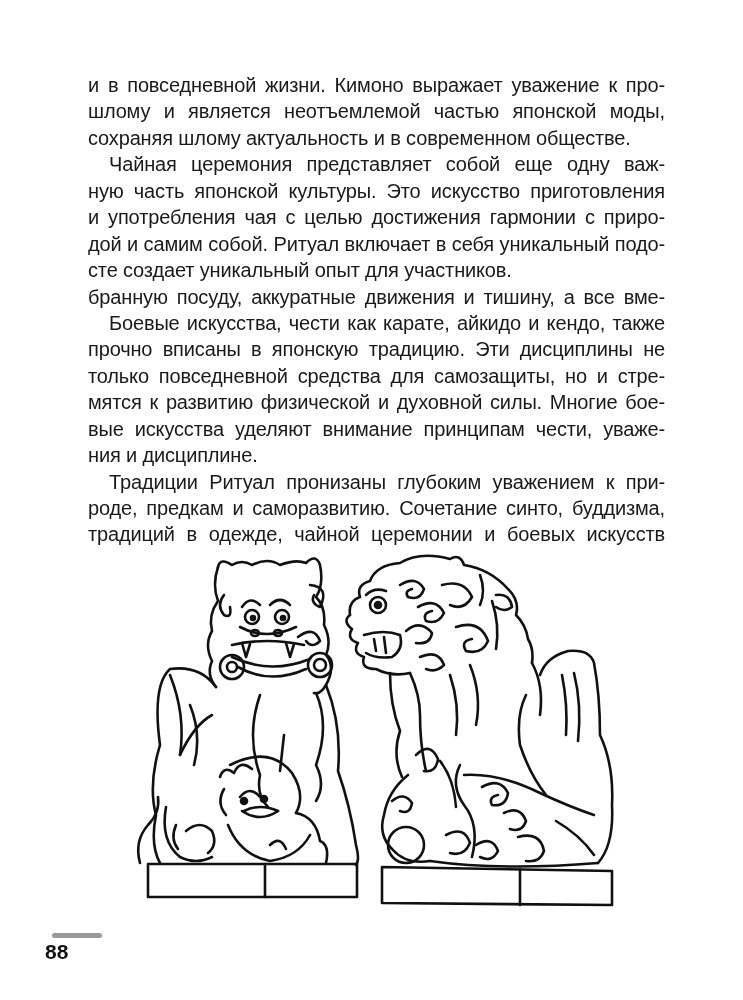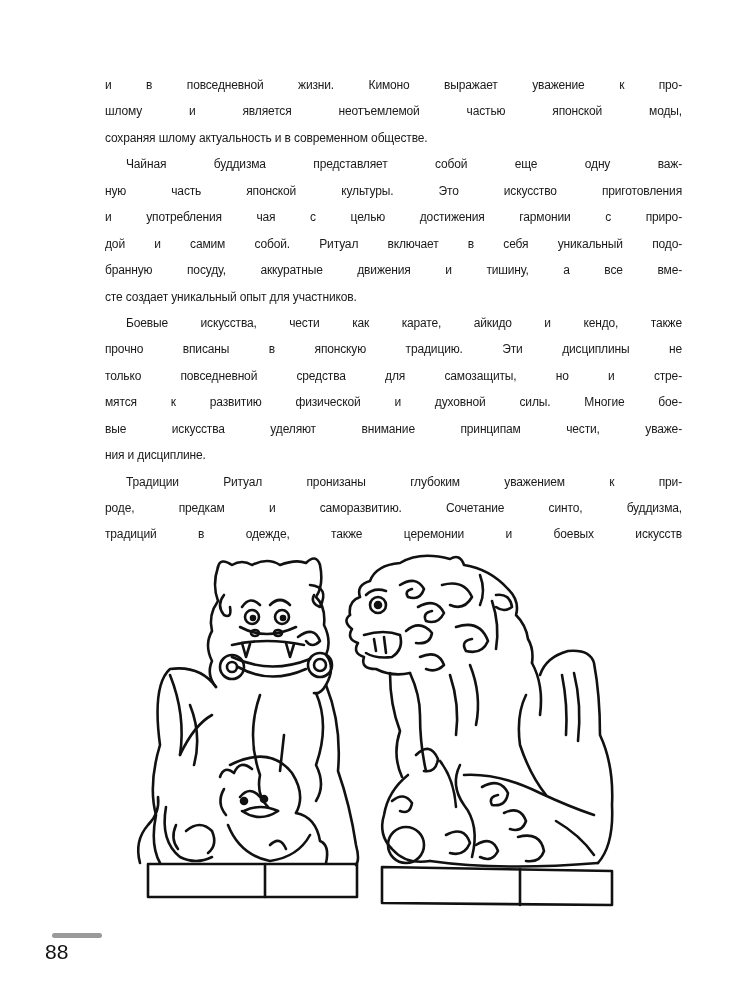--- a/index.html
+++ b/index.html
@@ -10,24 +10,24 @@
     body {
       width: 743px;
       height: 1000px;
       position: relative;
       overflow: hidden;
       font-family: "Liberation Sans", "DejaVu Sans", sans-serif;
       color: #1a1a1a;
     }
     .text-block {
       position: absolute;
-      left: 105px;
+      left: 88px;
       top: 72px;
       width: 577px;
-      font-size: 12px;
+      font-size: 20px;
       line-height: 26.45px;
       text-align: justify;
       letter-spacing: -0.15px;
     }
     .text-block .line {
       display: block;
       text-align: justify;
       text-align-last: justify;
       white-space: nowrap;
       height: 26.45px;
@@ -52,58 +52,58 @@
       width: 50px;
       height: 5px;
       border-radius: 3px;
       background: #9a9a9a;
     }
     .page-number {
       position: absolute;
       left: 45px;
       top: 940px;
       font-size: 21px;
-      font-weight: normal;
+      font-weight: bold;
       color: #111111;
       font-family: "Liberation Sans", "DejaVu Sans", sans-serif;
     }
   </style>
 </head>
 <body>
 
 <div class="text-block">
 
   <div>
     <span class="line">и в повседневной жизни. Кимоно выражает уважение к про-</span>
     <span class="line">шлому и является неотъемлемой частью японской моды,</span>
     <span class="line last">сохраняя шлому актуальность и в современном обществе.</span>
   </div>
 
   <div>
-    <span class="line indent">Чайная буддизма представляет собой еще одну важ-</span>
+    <span class="line indent">Чайная церемония представляет собой еще одну важ-</span>
     <span class="line">ную часть японской культуры. Это искусство приготовления</span>
     <span class="line">и употребления чая с целью достижения гармонии с приро-</span>
     <span class="line">дой и самим собой. Ритуал включает в себя уникальный подо-</span>
+    <span class="line last">сте создает уникальный опыт для участников.</span>
     <span class="line">бранную посуду, аккуратные движения и тишину, а все вме-</span>
-    <span class="line last">сте создает уникальный опыт для участников.</span>
   </div>
 
   <div>
     <span class="line indent">Боевые искусства, чести как карате, айкидо и кендо, также</span>
     <span class="line">прочно вписаны в японскую традицию. Эти дисциплины не</span>
     <span class="line">только повседневной средства для самозащиты, но и стре-</span>
     <span class="line">мятся к развитию физической и духовной силы. Многие бое-</span>
     <span class="line">вые искусства уделяют внимание принципам чести, уваже-</span>
     <span class="line last">ния и дисциплине.</span>
   </div>
 
   <div>
     <span class="line indent">Традиции Ритуал пронизаны глубоким уважением к при-</span>
     <span class="line">роде, предкам и саморазвитию. Сочетание синто, буддизма,</span>
-    <span class="line">традиций в одежде, также церемонии и боевых искусств</span>
+    <span class="line">традиций в одежде, чайной церемонии и боевых искусств</span>
   </div>
 </div>
 
 <div class="illustration">
   <svg width="520" height="370" viewBox="0 0 520 370" xmlns="http://www.w3.org/2000/svg" fill="none" stroke="#111" stroke-width="2.6" stroke-linecap="round" stroke-linejoin="round">
 
     <g>
 
       <path d="M98 22 Q100 12 112 20 Q122 14 132 20 Q148 12 160 20 Q176 14 186 18 Q196 8 200 20
                Q204 40 196 52 Q206 62 204 80 Q212 96 206 110 Q216 122 206 140 Q200 150 194 148"></path>

